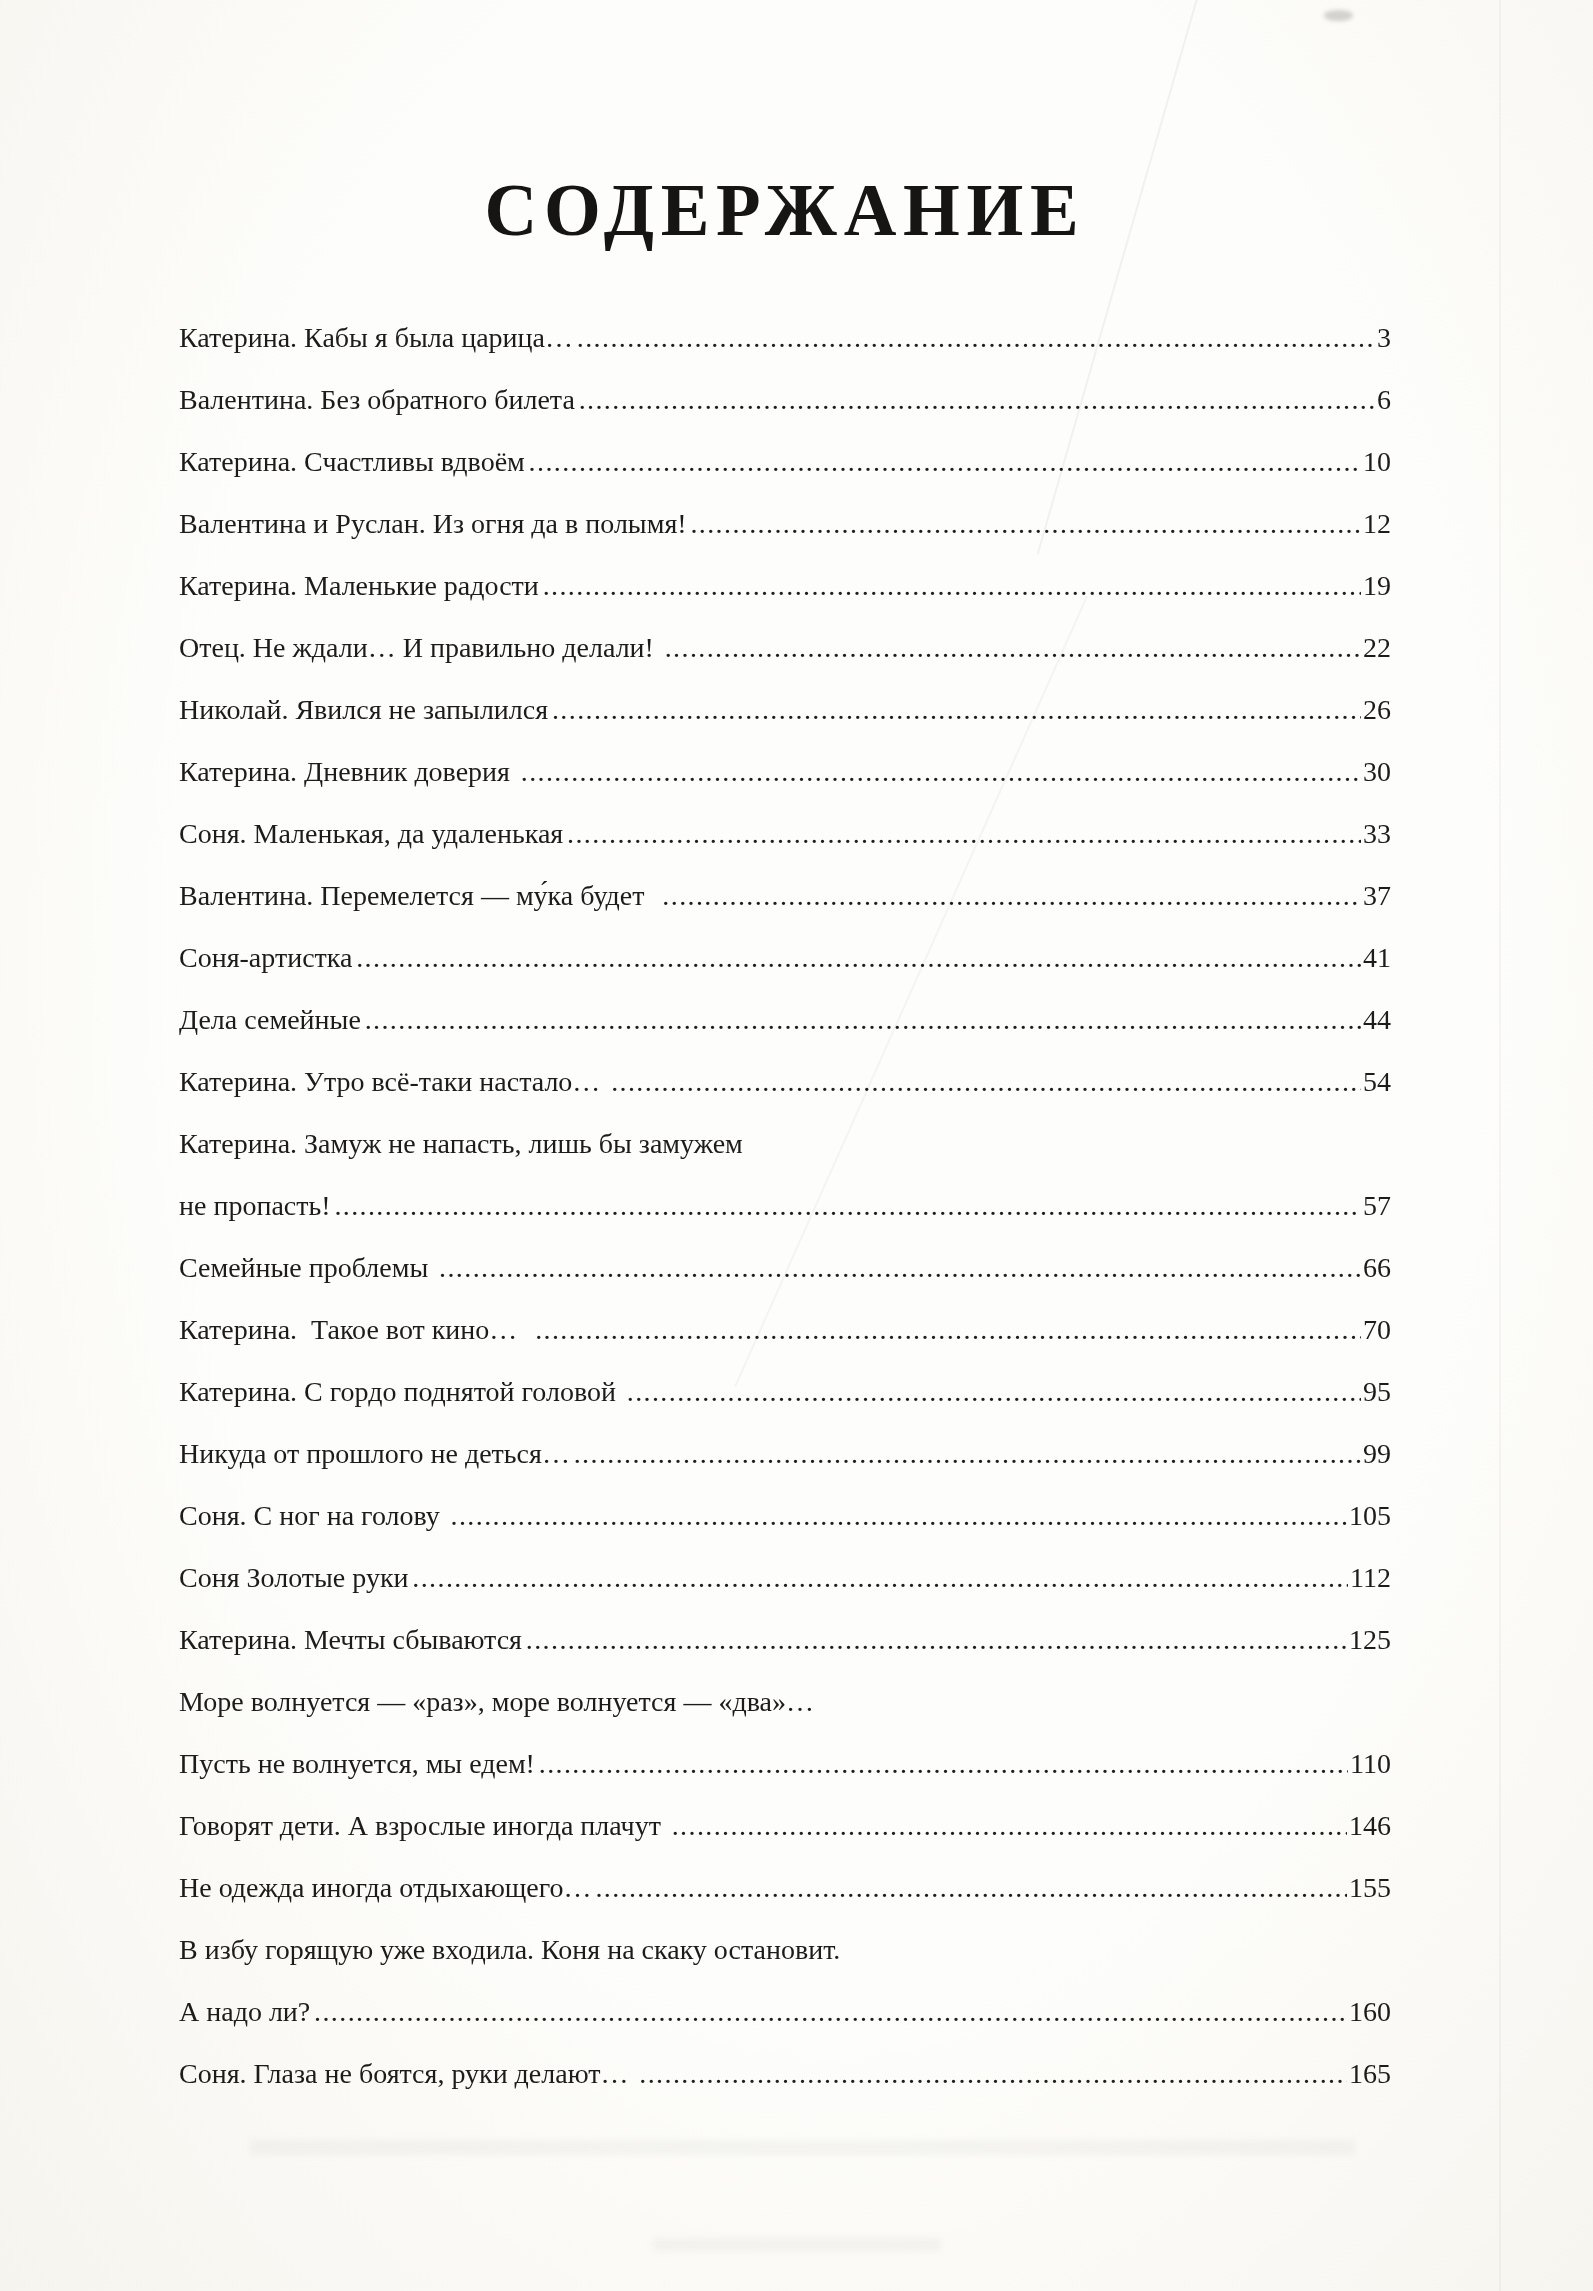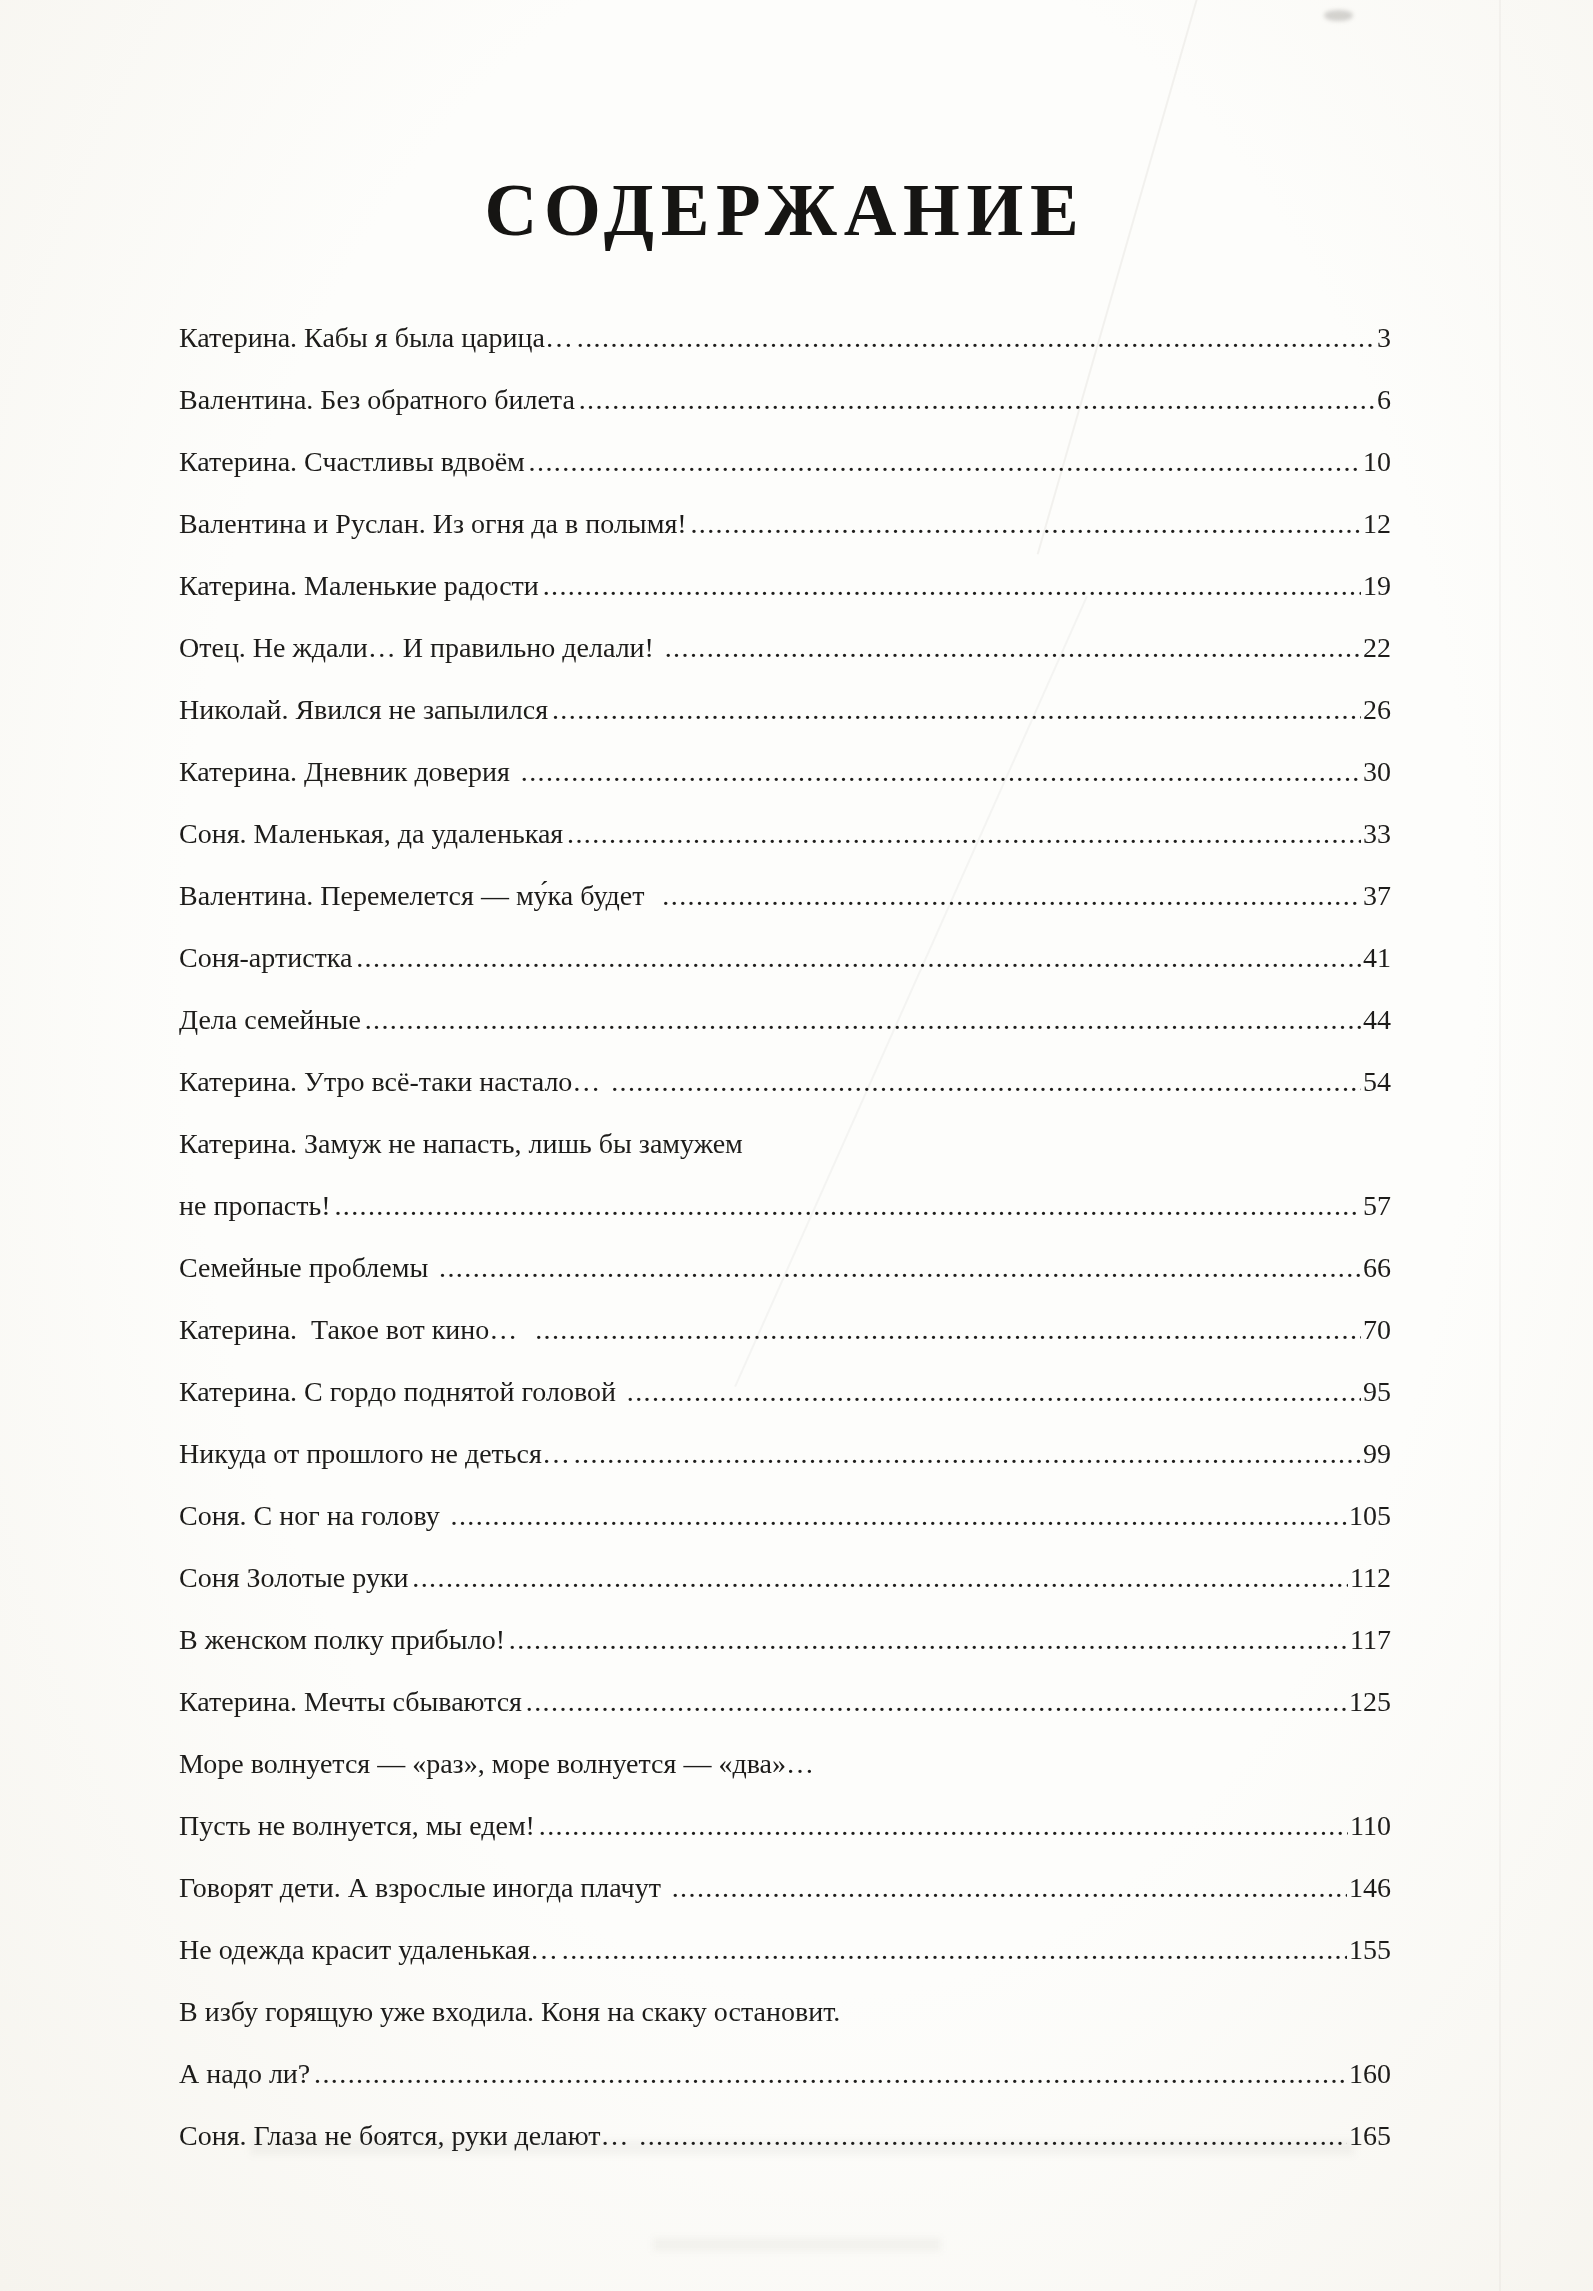--- a/index.html
+++ b/index.html
@@ -171,45 +171,40 @@
     <span class="t">Соня. С ног на голову </span>
     <span class="dots"></span>
     <span class="p">105</span>
   </div>
         <div class="row">
     <span class="t">Соня Золотые руки</span>
     <span class="dots"></span>
     <span class="p">112</span>
   </div>
         <div class="row">
-    <span class="t">В женском полку прибыло!</span>
-    <span class="dots"></span>
-    <span class="p">117</span>
-  </div>
-        <div class="row">
     <span class="t">Катерина. Мечты сбываются</span>
     <span class="dots"></span>
     <span class="p">125</span>
   </div>
         <div class="row continuation">
     <span class="t">Море волнуется — «раз», море волнуется — «два»…</span>
 
   </div>
         <div class="row">
     <span class="t">Пусть не волнуется, мы едем!</span>
     <span class="dots"></span>
     <span class="p">110</span>
   </div>
         <div class="row">
     <span class="t">Говорят дети. А взрослые иногда плачут </span>
     <span class="dots"></span>
     <span class="p">146</span>
   </div>
         <div class="row">
-    <span class="t">Не одежда красит удаленькая…</span>
+    <span class="t">Не одежда иногда отдыхающего…</span>
     <span class="dots"></span>
     <span class="p">155</span>
   </div>
         <div class="row continuation">
     <span class="t">В избу горящую уже входила. Коня на скаку остановит.</span>
 
   </div>
         <div class="row">
     <span class="t">А надо ли?</span>
     <span class="dots"></span>

